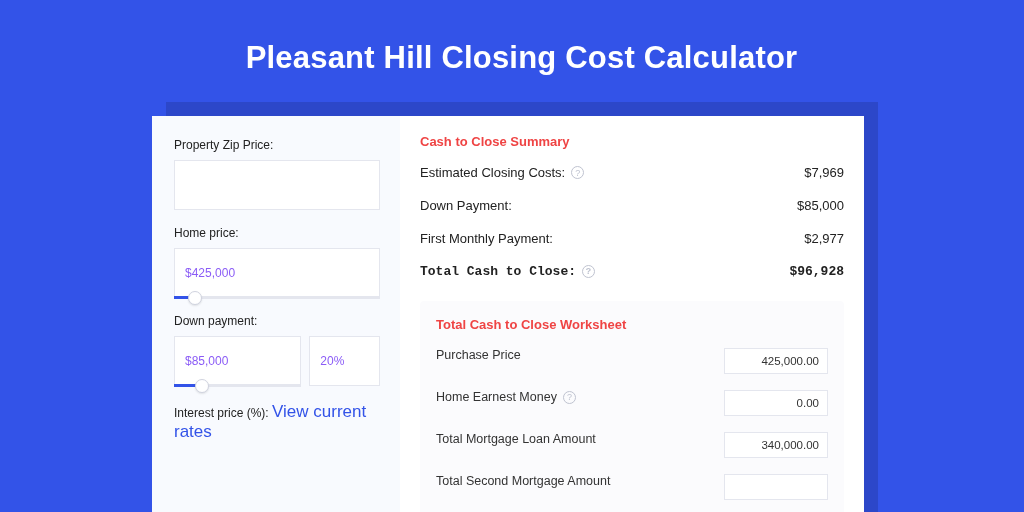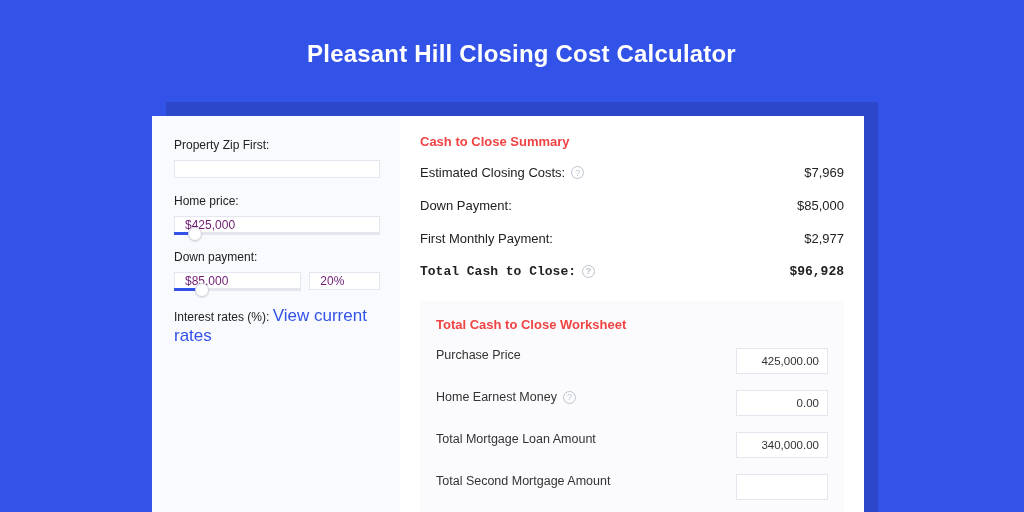--- a/index.html
+++ b/index.html
@@ -5,21 +5,21 @@
   * { box-sizing: border-box; margin: 0; padding: 0; }
   html, body { width: 1024px; height: 512px; overflow: hidden; font-family: -apple-system, BlinkMacSystemFont, "Segoe UI", Arial, sans-serif; }
   .bg {
     width: 1024px; height: 512px;
     background: #3353e8;
     position: relative;
   }
   .title {
     text-align: center;
     color: #fff;
-    font-size: 24px;
+    font-size: 31px;
     font-weight: 700;
     padding-top: 40px;
     letter-spacing: 0.2px;
     padding-left: 19px;
   }
   .shadowcard {
     position: absolute;
     left: 166px; top: 102px;
     width: 712px; height: 420px;
     background: #2c47c9;
@@ -37,24 +37,24 @@
     padding: 22px 20px 0 22px;
     font-size: 12px;
     color: #222;
   }
   .field { margin-bottom: 16px; }
   .label { font-size: 12px; color: #222; margin-bottom: 8px; }
   .input {
     width: 100%;
     background: #fff;
     border: 1px solid #e4e6ee;
-    height: 18px;
+    height: 50px;
     padding: 8px 10px;
     font-size: 12px;
-    color: #701a75;
+    color: #8b5cf6;
     font-family: inherit;
   }
   .slider-wrap { position: relative; }
   .slider-track {
     position: absolute; left: 0; bottom: -1px; height: 3px; width: 100%;
     background: #e4e6ee;
   }
   .slider-fill {
     position: absolute; left: 0; bottom: -1px; height: 3px;
     background: #3353e8;
@@ -96,40 +96,40 @@
     background: #fbfbfd;
     border-radius: 4px;
     padding: 16px 16px 0 16px;
   }
   .ws-row {
     display: flex; justify-content: space-between; align-items: flex-start;
     font-size: 12.5px; color: #333;
     padding: 0 0 16px 0;
   }
   .ws-input {
-    width: 92px; height: 26px;
+    width: 104px; height: 26px;
     border: 1px solid #e4e6ee; background: #fff;
     text-align: right; padding: 0 8px;
     font-size: 11.5px; color: #333;
     font-family: inherit;
   }
   .ws-label { display: flex; align-items: center; gap: 6px; }
 </style>
 </head>
 <body>
 
 <div class="bg">
   <h1 class="title">Pleasant Hill Closing Cost Calculator</h1>
   <div class="shadowcard"></div>
   <div class="card">
 
     <div class="left">
 
       <div class="field">
-        <div class="label">Property Zip First:</div>
+        <div class="label">Property Zip Price:</div>
         <input class="input" type="text" value="" style="">
       </div>
 
       <div class="field">
         <div class="label">Home price:</div>
         <div class="slider-wrap">
           <input class="input" type="text" value="$425,000" style="">
           <div class="slider-track"></div>
           <div class="slider-fill" style="width:10%"></div>
           <div class="slider-thumb" style="left:10%"></div>
@@ -146,21 +146,21 @@
             <div class="slider-thumb" style="left:22%"></div>
           </div>
           <div class="slider-wrap">
             <input class="input" type="text" value="20%" style="">
           </div>
         </div>
       </div>
 
       <div class="field">
         <div class="label">
-          <span>Interest rates (%):</span>
+          <span>Interest price (%):</span>
           <a href="#" class="link">View current rates</a>
         </div>
       </div>
 
     </div>
 
     <div class="right">
       <div class="section-title">Cash to Close Summary</div>
       <div id="summary-list">
           <div class="sum-row">

